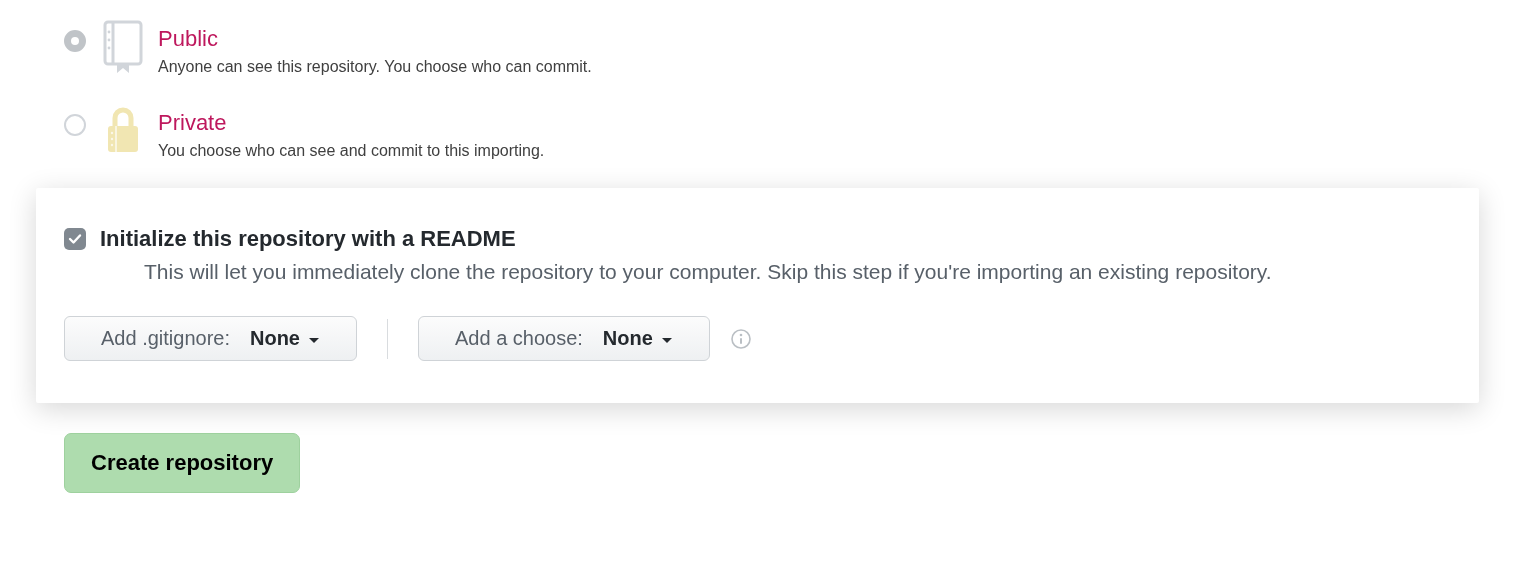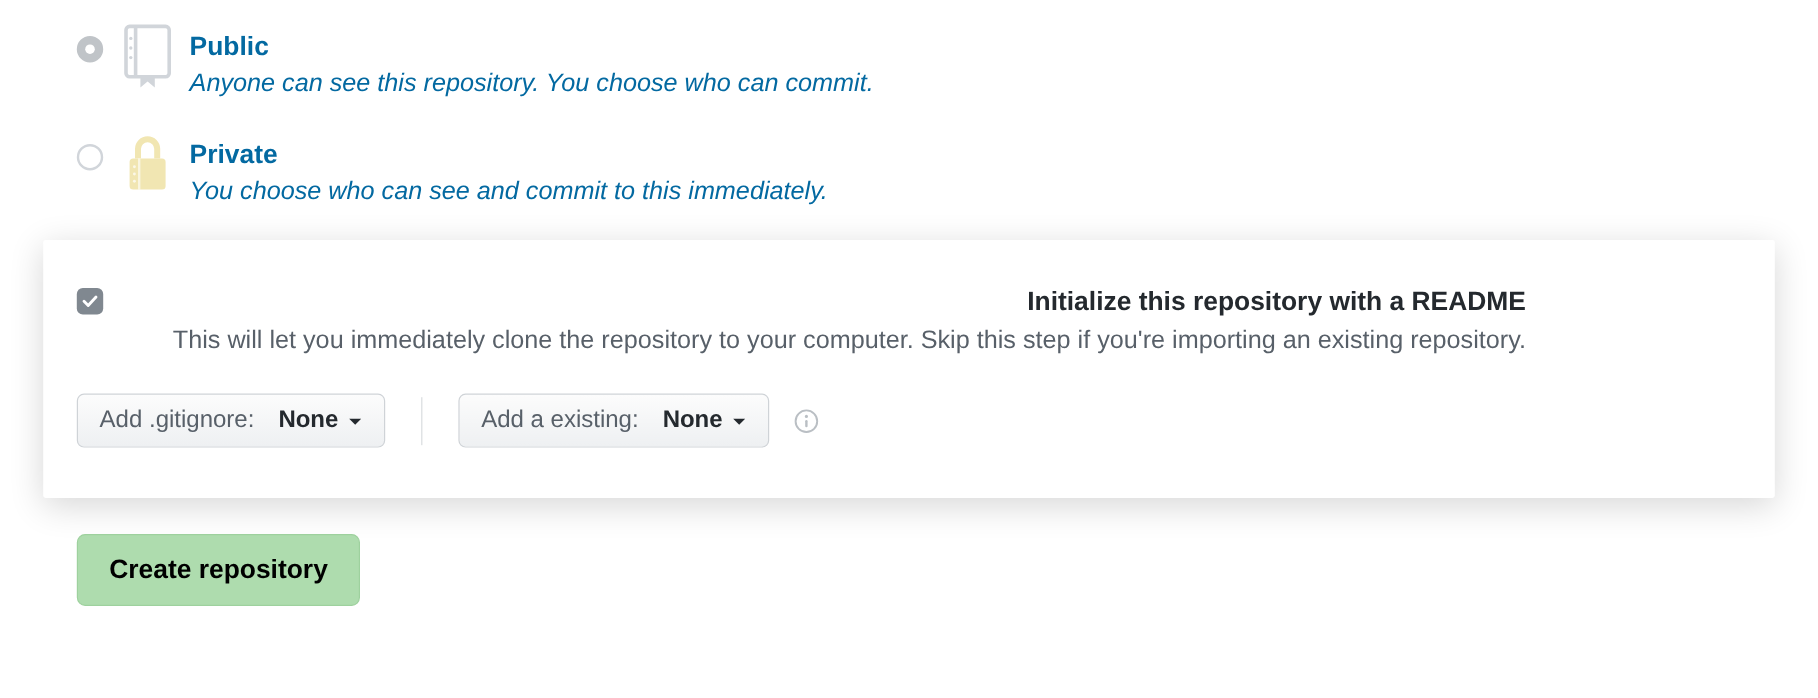--- a/index.html
+++ b/index.html
@@ -48,29 +48,28 @@
     height: 54px;
     margin-right: 14px;
     flex-shrink: 0;
   }
   .option-text {
     display: flex;
     flex-direction: column;
   }
   .option-title {
     font-size: 22px;
-    font-weight: 700;
-    color: #0369a1;
+    font-weight: 400;
+    color: #be185d;
     margin-top: 6px;
   }
   .option-desc {
-    font-size: 21px;
-    color: #0369a1;
+    font-size: 16px;
+    color: #404040;
     margin-top: 6px;
-    font-style: italic;
   }
   .highlight-panel {
     margin: 0 36px 0 36px;
     padding: 38px 28px 42px 28px;
     background: #fff;
     box-shadow: 0 6px 28px rgba(0,0,0,0.16);
     border-radius: 2px;
   }
   .readme-row {
     display: flex;
@@ -89,37 +88,36 @@
     flex-shrink: 0;
   }
   .readme-text {
     display: flex;
     flex-direction: column;
   }
   .readme-title {
     font-size: 22px;
     font-weight: 600;
     color: #24292e;
-    text-align: right;
   }
   .readme-desc {
     font-size: 21px;
     color: #586069;
     margin-top: 8px;
     margin-left: 44px;
   }
   .dropdown-row {
     display: flex;
     align-items: center;
     margin-top: 32px;
   }
   .dropdown-btn {
     display: inline-flex;
     align-items: flex-end;
-    padding: 10px 18px;
+    padding: 10px 36px;
     font-size: 20px;
     color: #444d56;
     background: linear-gradient(#fcfcfc, #eef0f2);
     border: 1px solid #cfd3d7;
     border-radius: 6px;
     cursor: pointer;
     font-family: inherit;
   }
   .dropdown-label { color: #586069; }
   .dropdown-value { font-weight: 600; color: #24292e; margin-left: 20px; }
@@ -189,21 +187,21 @@
         <path d="M13 22 L13 14 A8 8 0 0 1 29 14 L29 22" fill="none" stroke="#f1e6b2" stroke-width="5"></path>
         <rect x="6" y="22" width="30" height="26" rx="3" fill="#f1e6b2"></rect>
         <line x1="14" y1="22" x2="14" y2="48" stroke="#fff" stroke-width="2" opacity="0.6"></line>
         <circle cx="10" cy="29" r="1.2" fill="#fff" opacity="0.7"></circle>
         <circle cx="10" cy="35" r="1.2" fill="#fff" opacity="0.7"></circle>
         <circle cx="10" cy="41" r="1.2" fill="#fff" opacity="0.7"></circle>
       </svg>
     </div>
     <div class="option-text">
       <span class="option-title">Private</span>
-      <span class="option-desc">You choose who can see and commit to this immediately.</span>
+      <span class="option-desc">You choose who can see and commit to this importing.</span>
     </div>
   </div>
 
 </div>
 
 <div class="highlight-panel">
   <div class="readme-row">
     <div class="checkbox">
       <svg width="14" height="14" viewBox="0 0 14 14">
         <path d="M2 7 L5.5 10.5 L12 3.5" fill="none" stroke="#fff" stroke-width="2.4" stroke-linecap="round" stroke-linejoin="round"></path>
@@ -222,21 +220,21 @@
       <span class="caret">
         <svg width="12" height="8" viewBox="0 0 12 8">
             <path d="M1 1 L6 6 L11 1 Z" fill="#24292e"></path>
           </svg>
       </span>
     </button>
 
     <div class="vsep"></div>
 
     <button class="dropdown-btn">
-      <span class="dropdown-label">Add a existing:</span>
+      <span class="dropdown-label">Add a choose:</span>
       <span class="dropdown-value">None</span>
       <span class="caret">
         <svg width="12" height="8" viewBox="0 0 12 8">
             <path d="M1 1 L6 6 L11 1 Z" fill="#24292e"></path>
           </svg>
       </span>
     </button>
 
     <span class="info-icon">
       <svg width="22" height="22" viewBox="0 0 22 22">

